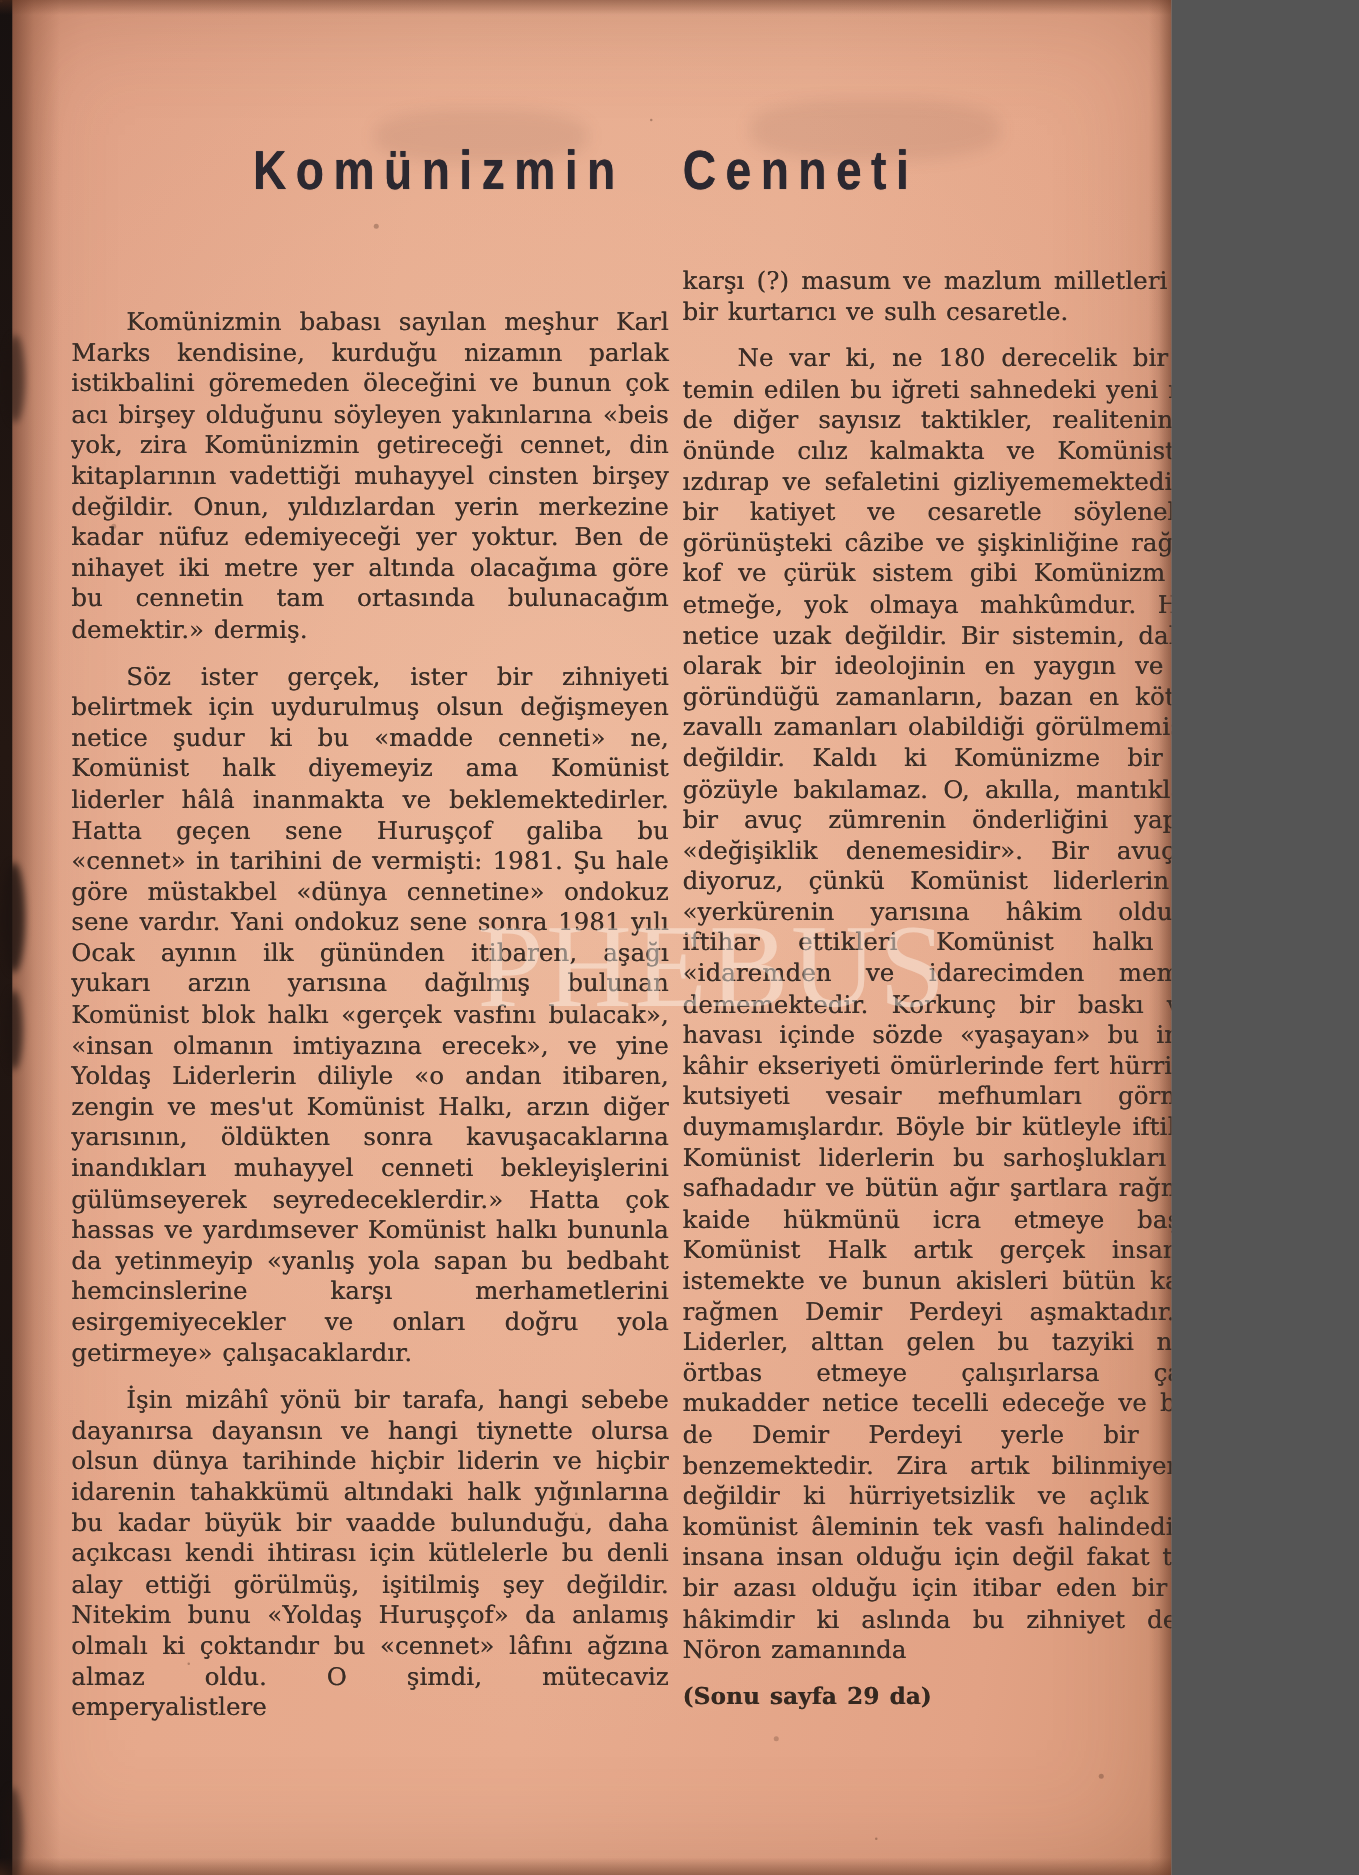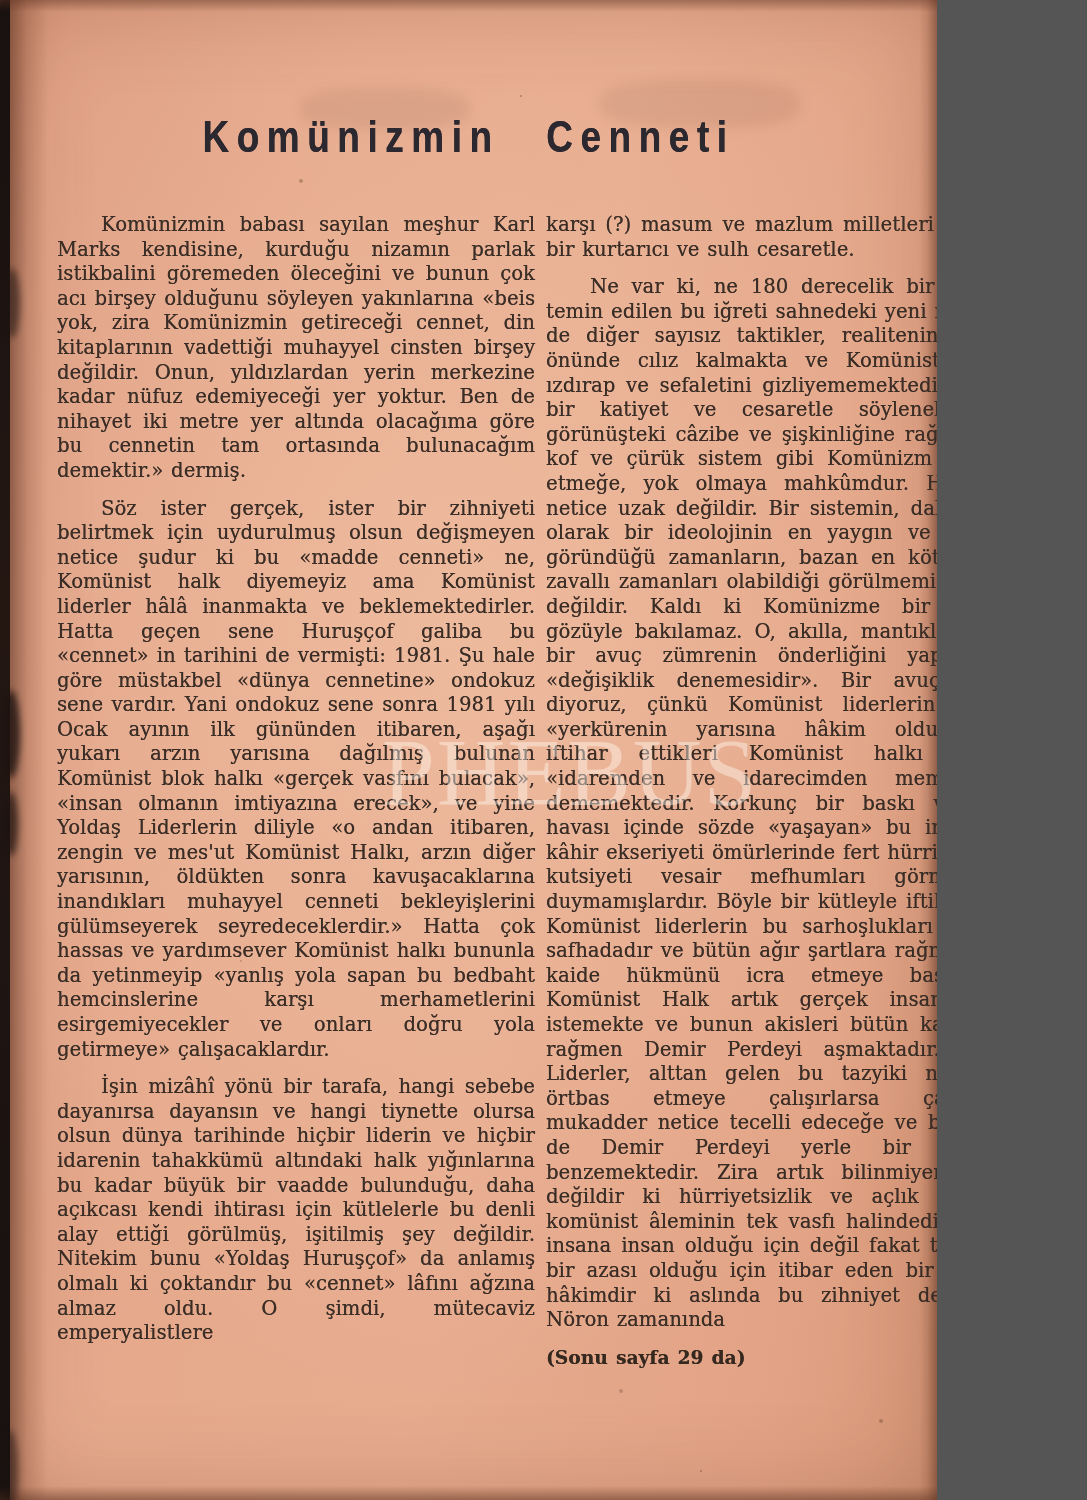--- a/index.html
+++ b/index.html
@@ -52,21 +52,21 @@
     text-shadow:0 0 0.6px #2b2830;
   }
   
   .col{
     position:absolute;top:213px;
     font-size:19.5px;line-height:24.6px;
     color:#3a2d26;text-align:justify;
     word-spacing:1.5px;letter-spacing:0.1px;
     text-shadow:0.25px 0 0 rgba(58,45,38,0.8);
   }
-  .col-left{left:57px;width:478px;}
+  .col-left{left:57px;width:478px;margin-top:33px;}
   .col-right{left:546px;width:479px;}
   .col p{margin:0 0 13px 0;}
   .col p.indent{text-indent:44px;}
   .col p.no-indent{text-indent:0;}
   .continuation{
     text-align:left;font-weight:bold;font-size:18.5px;
     margin-top:12px;color:#35281f;
   }
   .watermark{
     position:absolute;left:382px;top:726px;

